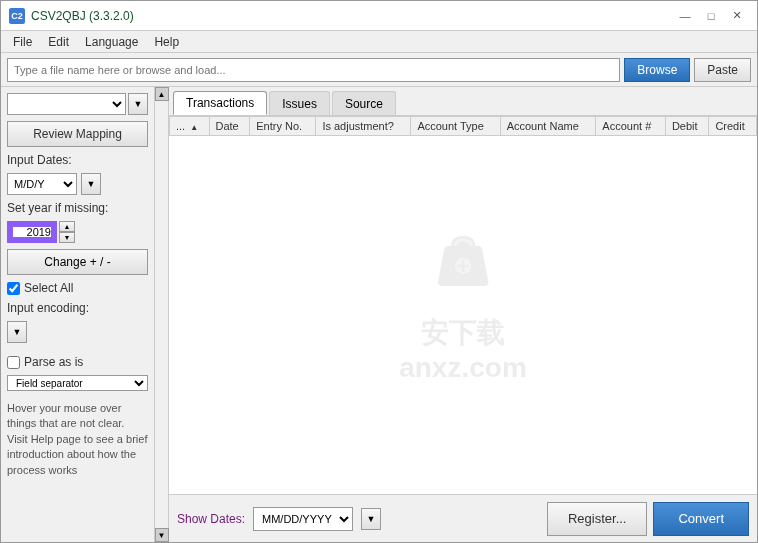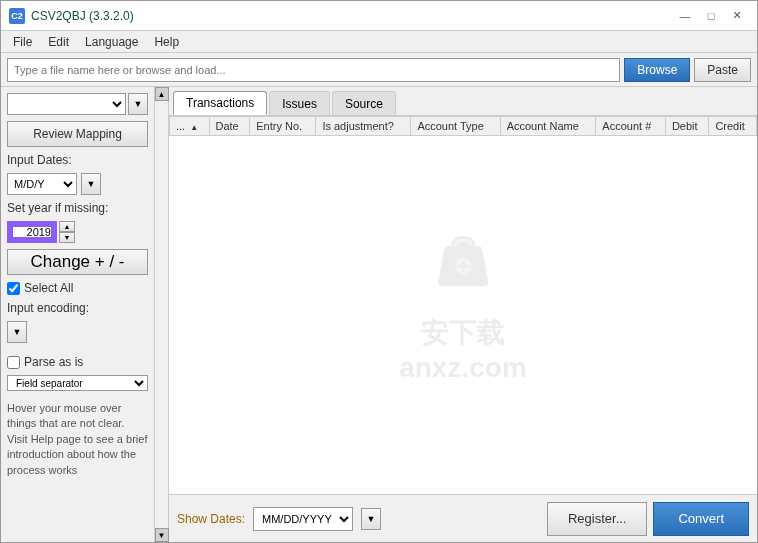--- a/index.html
+++ b/index.html
@@ -243,21 +243,21 @@
       justify-content: center;
       cursor: pointer;
       font-size: 7px;
       line-height: 1;
     }
     .change-btn {
       height: 26px;
       border: 1px solid #999;
       background: linear-gradient(to bottom, #f8f8f8, #e0e0e0);
       cursor: pointer;
-      font-size: 17px;
+      font-size: 12px;
       padding: 0 10px;
     }
     .checkbox-row {
       display: flex;
       align-items: center;
       gap: 4px;
     }
     .checkbox-row input[type=checkbox] {
       width: 13px;
       height: 13px;
@@ -370,21 +370,21 @@
       height: 48px;
       background: #f0f0f0;
       border-top: 1px solid #ccc;
       display: flex;
       align-items: center;
       padding: 0 8px;
       gap: 8px;
     }
     .show-dates-label {
       font-size: 12px;
-      color: #a16207;
+      color: #701a75;
     }
     .show-dates-select {
       height: 24px;
       border: 1px solid #999;
       background: white;
       font-size: 11px;
       padding: 0 4px;
       width: 100px;
     }
     .bottom-spacer { flex: 1; }

